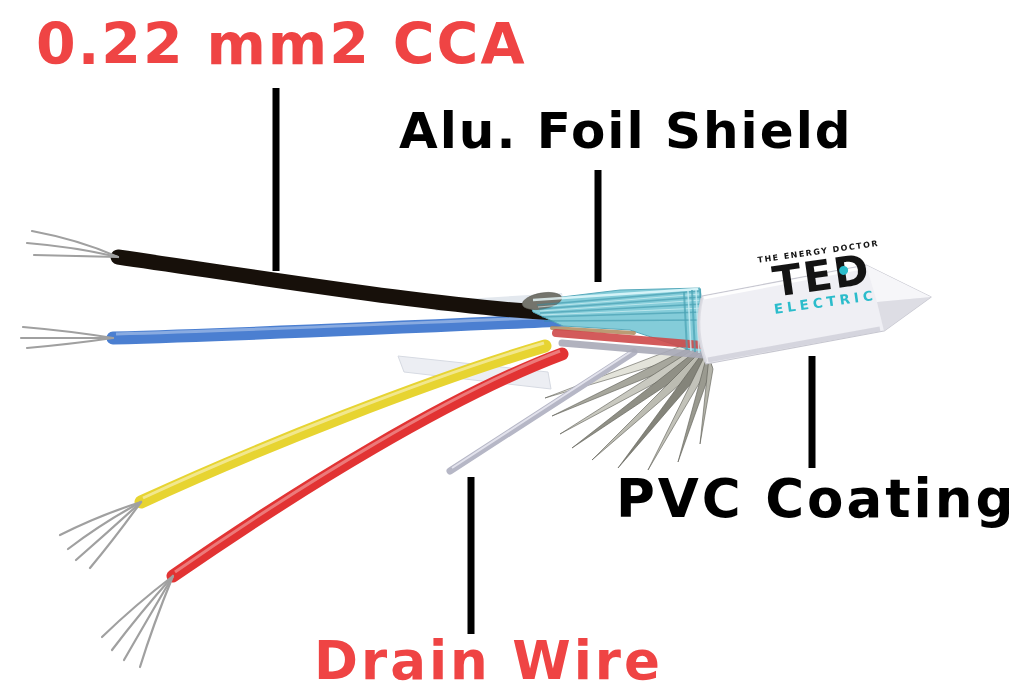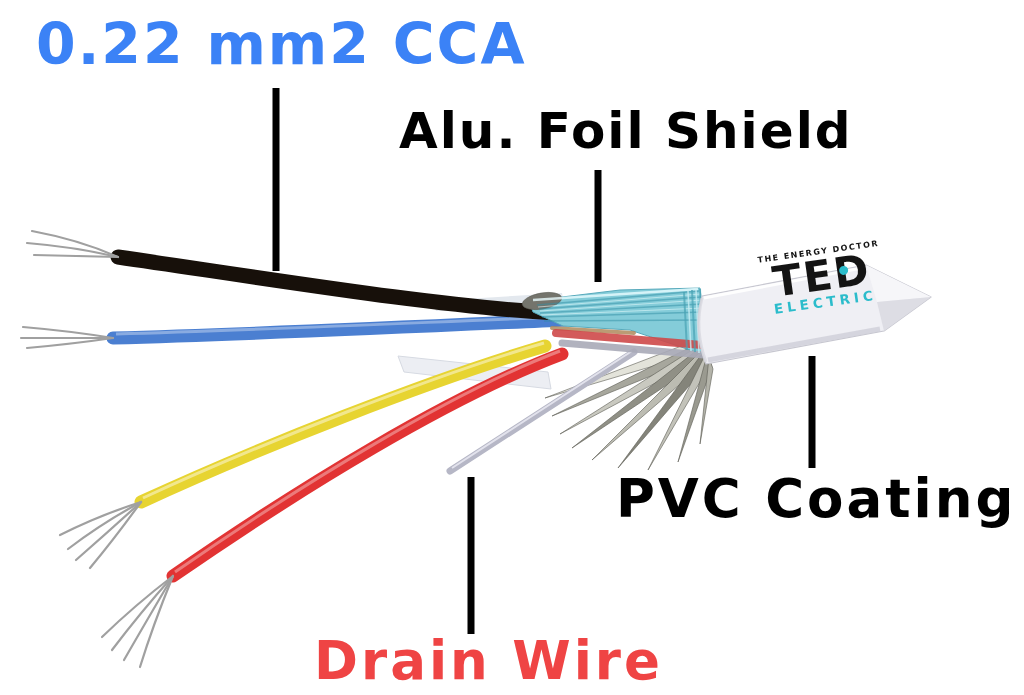--- a/index.html
+++ b/index.html
@@ -122,21 +122,21 @@
     <path d="M702,298 Q694,330 706,362" stroke="#d8d8e0" stroke-width="3" opacity="0.8" fill="none"></path>
 
     <g stroke-width="7" stroke="#000000">
       <line x1="276" y1="88" x2="276" y2="271"></line>
       <line x1="598" y1="170" x2="598" y2="282"></line>
       <line x1="812" y1="356" x2="812" y2="468"></line>
       <line x1="471" y1="477" x2="471" y2="634"></line>
     </g>
   </svg>
 
-  <div class="lbl" id="lbl-cca" style="color: #3b82f6;">0.22 mm2 CCA</div>
+  <div class="lbl" id="lbl-cca" style="color: #ef4444;">0.22 mm2 CCA</div>
   <div class="lbl" id="lbl-pvc" style="color: rgb(0, 0, 0);">PVC Coating</div>
   <div class="lbl" id="lbl-foil" style="color: rgb(0, 0, 0);">Alu. Foil Shield</div>
   <div class="lbl" id="lbl-drain" style="color: #ef4444;">Drain Wire</div>
 
   <div id="logo">
     <div class="logo-tagline" style="color: rgb(20, 20, 20);">THE ENERGY DOCTOR</div>
     <div class="logo-name" style="color: rgb(20, 20, 20);"><span>TED</span><span class="logo-dot" style="background: rgb(43, 188, 203);"></span></div>
     <div class="logo-sub" style="color: rgb(43, 188, 203);">ELECTRIC</div>
   </div>
 

